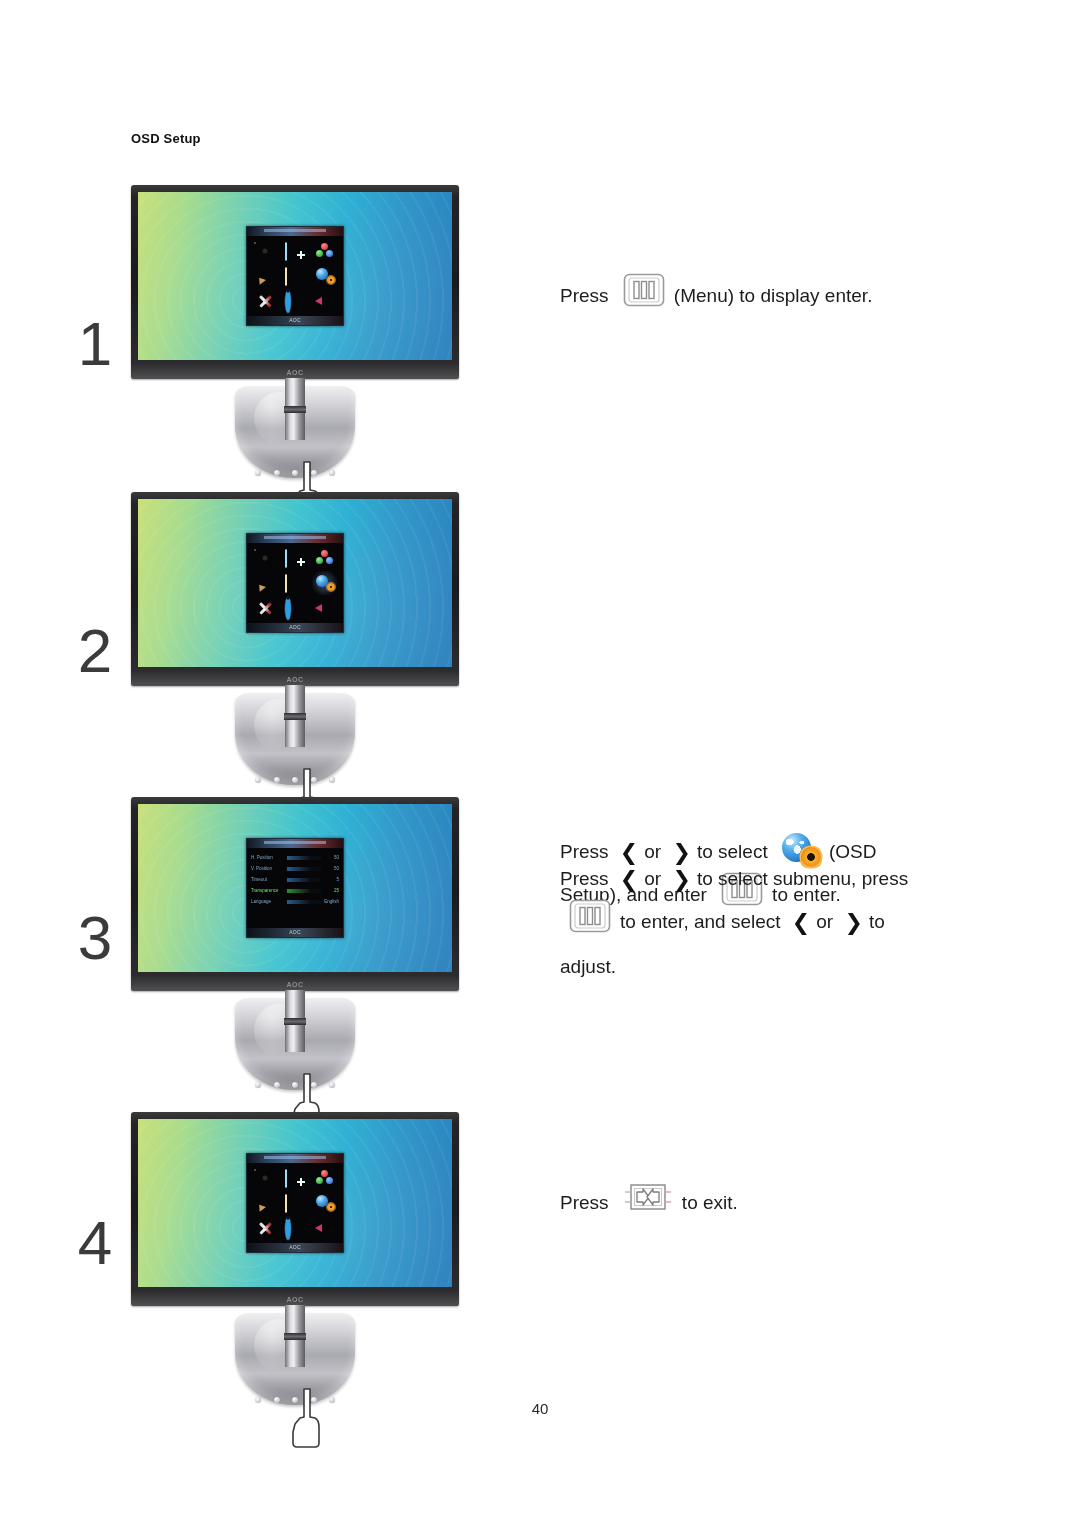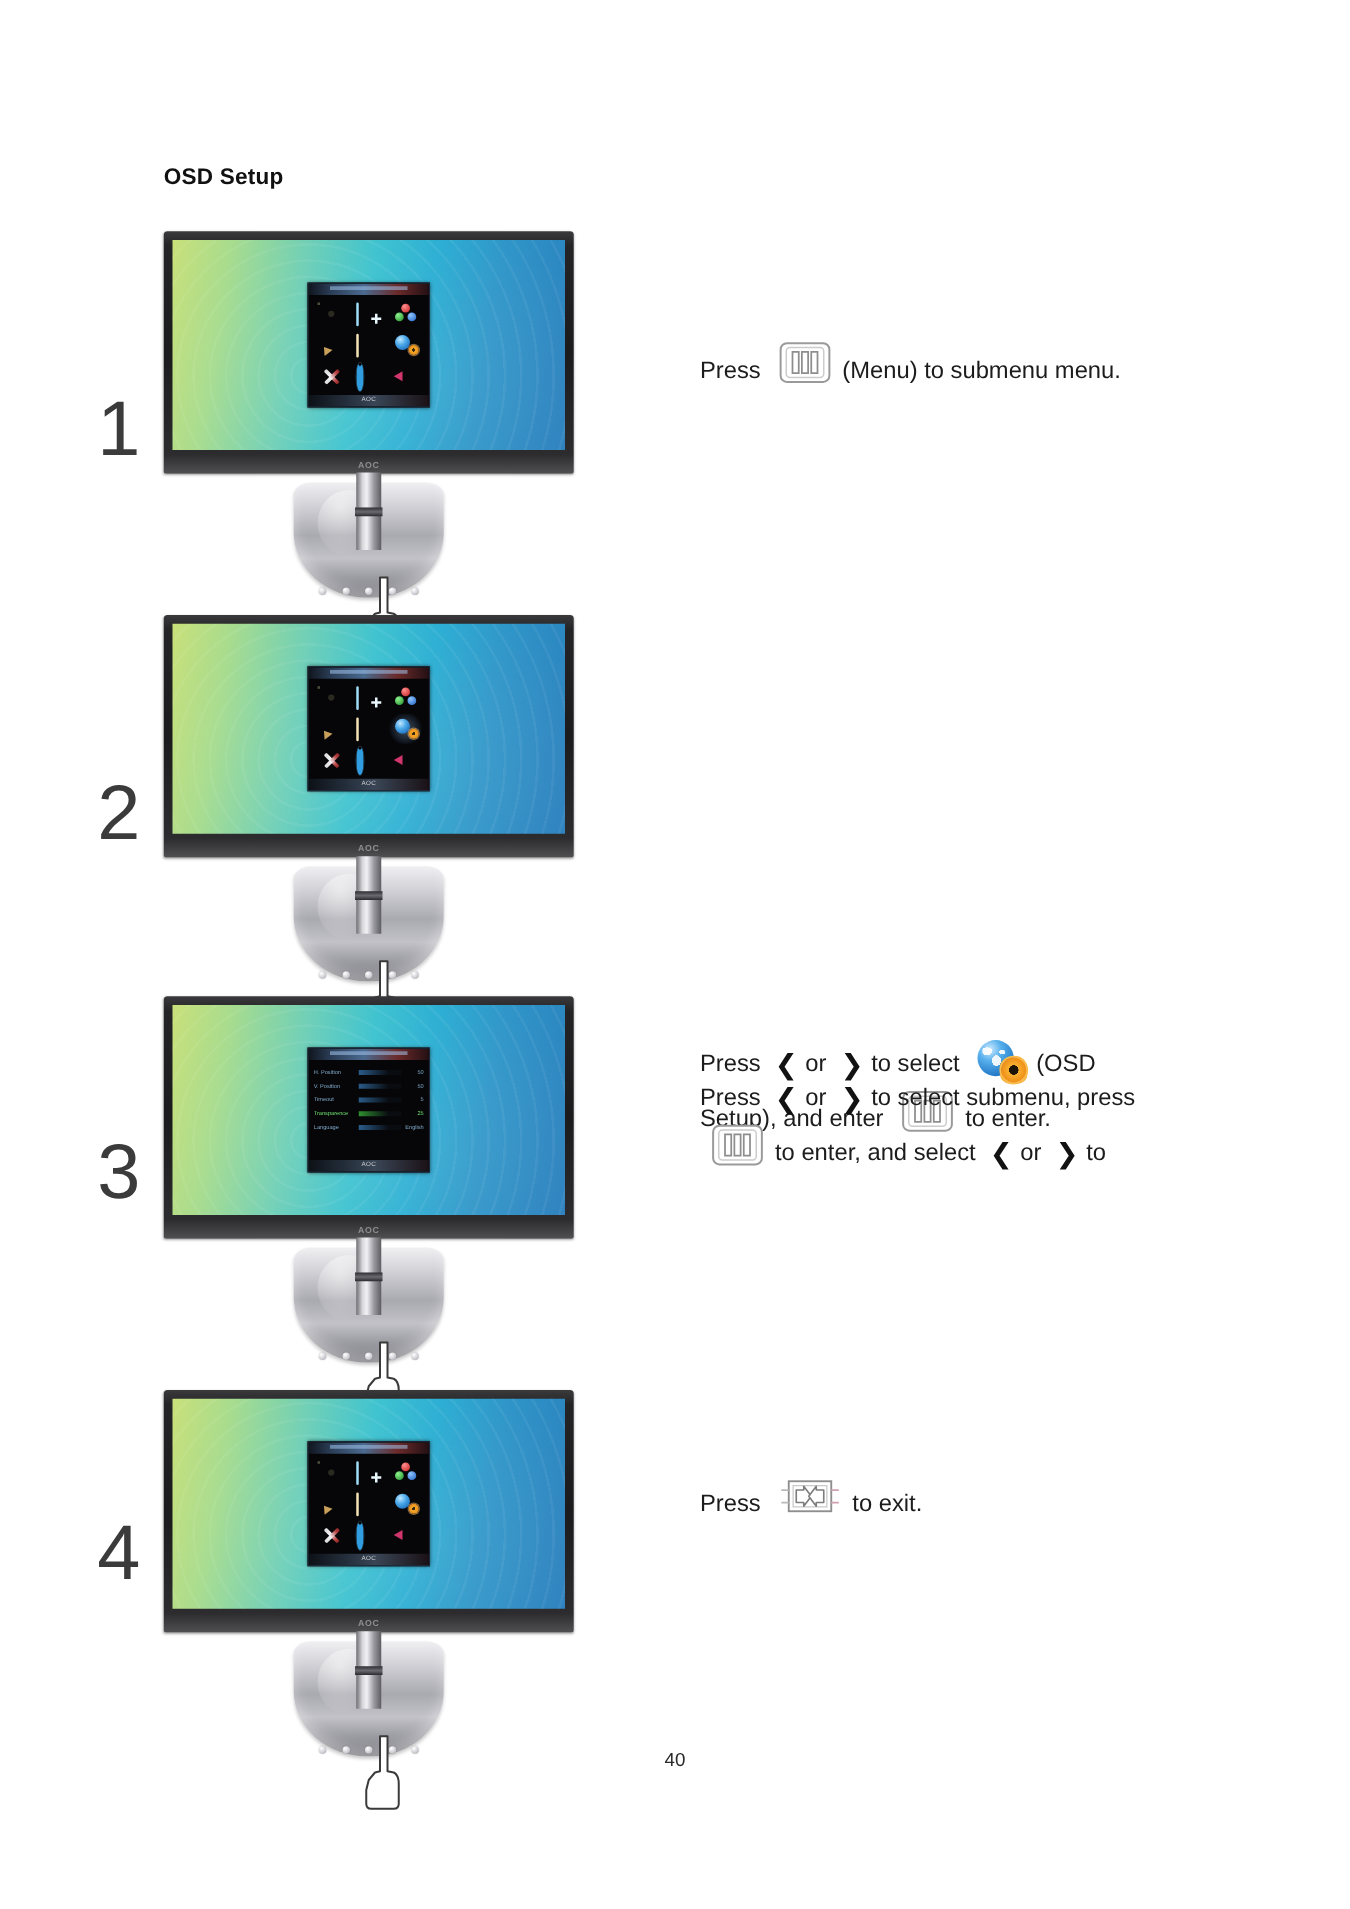--- a/index.html
+++ b/index.html
@@ -14,21 +14,21 @@
     font-family: "Liberation Sans", sans-serif;
     color: #1a1a1a;
     overflow: hidden;
   }
 
   
   .page-heading {
     position: absolute;
     left: 131px;
     top: 131px;
-    font-size: 18px;
+    font-size: 13px;
     font-weight: bold;
     letter-spacing: 0.2px;
     color: #111;
   }
 
   
   .step {
     position: absolute;
     left: 0;
     width: 1080px;
@@ -552,21 +552,21 @@
       </div>
     </div>
 
     <div class="instructions">
         <div class="ln"><span class="inline-txt">Press</span> <span class="key"><svg width="42" height="34" viewBox="0 0 42 34">
               <rect x="1.5" y="1.5" width="39" height="31" rx="5" fill="#fff" stroke="#9a9a9a" stroke-width="1.6"></rect>
               <rect x="6" y="5" width="30" height="24" rx="3" fill="#fff" stroke="#cccccc" stroke-width="1.2"></rect>
               <rect x="11" y="8.5" width="5" height="17" fill="#fff" stroke="#8e8e8e" stroke-width="1.4"></rect>
               <rect x="18.5" y="8.5" width="5" height="17" fill="#fff" stroke="#8e8e8e" stroke-width="1.4"></rect>
               <rect x="26" y="8.5" width="5" height="17" fill="#fff" stroke="#8e8e8e" stroke-width="1.4"></rect>
-            </svg></span><span class="inline-txt">(Menu) to submenu menu.</span> </div>
+            </svg></span><span class="inline-txt">(Menu) to display enter.</span> </div>
       </div>
   </div>
 
   <div class="step step-2">
     <div class="step-number">2</div>
 
     <div class="monitor">
       <div class="bezel">
         <div class="screen">
           <div class="osd">
@@ -697,20 +697,21 @@
 
     <div class="instructions">
         <div class="ln"><span class="inline-txt">Press</span> <span class="arrow-glyph">❮</span><span class="inline-txt">or</span> <span class="arrow-glyph">❯</span><span class="inline-txt">to select submenu, press</span> </div>
         <div class="ln"><span class="key"><svg width="42" height="34" viewBox="0 0 42 34">
               <rect x="1.5" y="1.5" width="39" height="31" rx="5" fill="#fff" stroke="#9a9a9a" stroke-width="1.6"></rect>
               <rect x="6" y="5" width="30" height="24" rx="3" fill="#fff" stroke="#cccccc" stroke-width="1.2"></rect>
               <rect x="11" y="8.5" width="5" height="17" fill="#fff" stroke="#8e8e8e" stroke-width="1.4"></rect>
               <rect x="18.5" y="8.5" width="5" height="17" fill="#fff" stroke="#8e8e8e" stroke-width="1.4"></rect>
               <rect x="26" y="8.5" width="5" height="17" fill="#fff" stroke="#8e8e8e" stroke-width="1.4"></rect>
             </svg></span><span class="inline-txt">to enter, and select</span> <span class="arrow-glyph">❮</span><span class="inline-txt">or</span> <span class="arrow-glyph">❯</span><span class="inline-txt">to</span> </div>
+        <div class="ln"><span class="inline-txt">adjust.</span> </div>
       </div>
   </div>
 
   <div class="step step-4">
     <div class="step-number">4</div>
 
     <div class="monitor">
       <div class="bezel">
         <div class="screen">
           <div class="osd">

